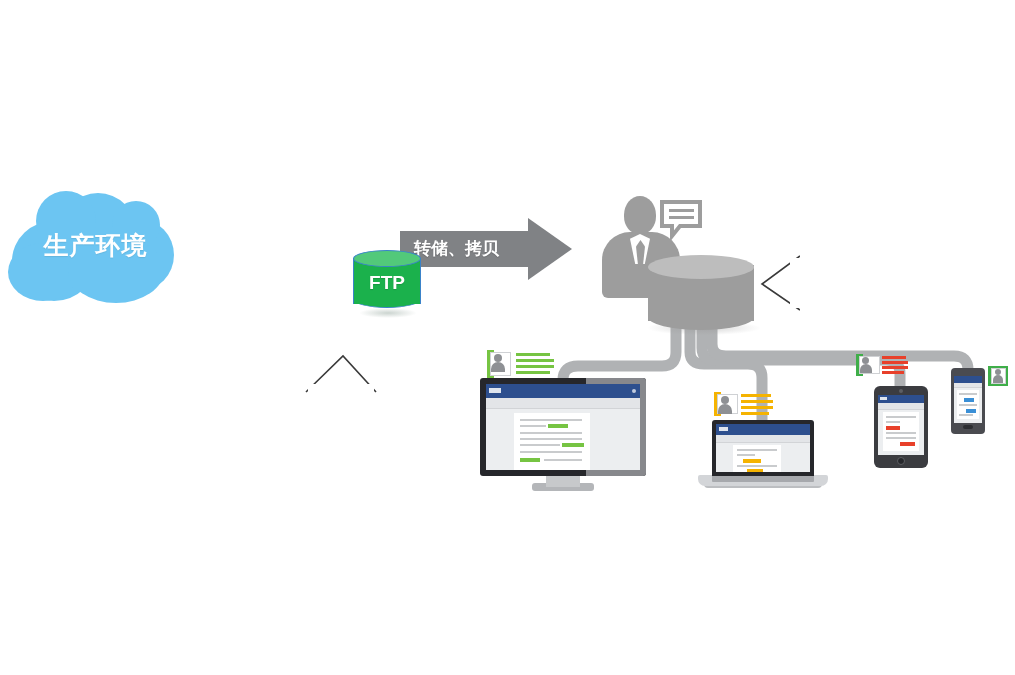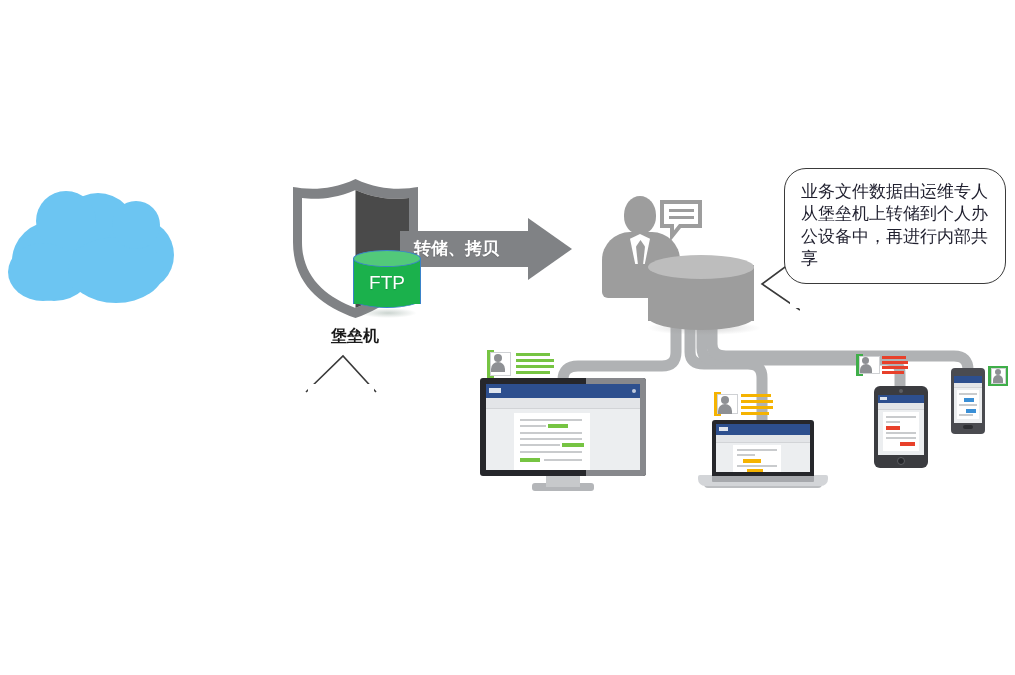--- a/index.html
+++ b/index.html
@@ -75,21 +75,21 @@
     position: absolute; left: 0; top: 40px; width: 68px; height: 18px;
     background: #1bb14c; border-radius: 50%;
     border: 1px solid #3a83c9;
   }
   #ftp-top {
     position: absolute; left: 0; top: 0; width: 68px; height: 17px;
     background: #52c97a; border-radius: 50%; border: 1px solid #3a83c9;
   }
   #ftp-label {
     position: absolute; left: 0; top: 22px; width: 68px; text-align: center;
-    color: #ffffff; font-size: 19px; font-weight: normal; z-index: 3;
+    color: #ffffff; font-size: 19px; font-weight: bold; z-index: 3;
     text-shadow: 0 1px 1px rgba(0,0,0,0.15);
   }
   #ftp-shadow {
     position: absolute; left: 6px; top: 58px; width: 58px; height: 10px;
     background: radial-gradient(ellipse at center, rgba(140,160,150,0.45) 0%, rgba(255,255,255,0) 70%);
   }
 
   
   #person-group { left: 600px; top: 196px; width: 90px; height: 106px; }
   .p-head {
@@ -262,31 +262,24 @@
   </svg>
 
   <div class="abs" id="cloud-group">
     <div class="cloud-blob" style="left:4px;  top:36px; width:84px; height:80px;"></div>
     <div class="cloud-blob" style="left:52px; top:8px;  width:76px; height:76px;"></div>
     <div class="cloud-blob" style="left:96px; top:34px; width:70px; height:72px;"></div>
     <div class="cloud-blob" style="left:28px; top:6px;  width:60px; height:60px;"></div>
     <div class="cloud-blob" style="left:0px;  top:58px; width:70px; height:58px;"></div>
     <div class="cloud-blob" style="left:60px; top:52px; width:96px; height:66px;"></div>
     <div class="cloud-blob" style="left:104px;top:16px; width:48px; height:48px;"></div>
-  </div>
-
-
-  <div class="abs" id="shield-group">
-    <svg class="shield-outline" viewBox="0 0 135 145" xmlns="http://www.w3.org/2000/svg">
-      <path d="M67.5 3 C95 16 118 13 130 11 L130 66 C130 108 102 130 67.5 142 C33 130 5 108 5 66 L5 11 C17 13 40 16 67.5 3 Z" fill="#808285"></path>
-      <path d="M67.5 14 C93 25 112 23 121 22 L121 66 C121 101 97 121 67.5 132 C38 121 14 101 14 66 L14 22 C23 23 42 25 67.5 14 Z" fill="#ffffff"></path>
-      <path d="M67.5 14 C93 25 112 23 121 22 L121 66 C121 101 97 121 67.5 132 L67.5 14 Z" fill="#4a4a4a"></path>
-    </svg>
-    <div id="shield-caption">堡垒机</div>
-  </div>
+    <div id="cloud-label">生产环境</div>
+  </div>
+
+
 
   <div class="abs" id="ftp-group">
     <div id="ftp-shadow"></div>
     <div id="ftp-bottom"></div>
     <div id="ftp-body"></div>
     <div id="ftp-top"></div>
     <div id="ftp-label">FTP</div>
   </div>
 
   <div class="abs arrow-wrap" id="arrow2">
@@ -312,21 +305,20 @@
     <div id="ds-shadow"></div>
     <div id="ds-bottom"></div>
     <div id="ds-body"></div>
     <div id="ds-top"></div>
   </div>
 
   <svg class="abs" style="left:760px; top:250px; width:40px; height:70px;" viewBox="0 0 40 70" xmlns="http://www.w3.org/2000/svg">
     <path d="M40 6 L2 34 L40 60" fill="#ffffff" stroke="#3a3a3a" stroke-width="1.6"></path>
     <rect x="30" y="8" width="12" height="50" fill="#ffffff"></rect>
   </svg>
-  <div class="bubble" id="bubble-right">业务文件数据由运维专人从堡垒机上转储到个人办公设备中，再进行内部共享</div>
 
   <svg class="abs" style="left:300px; top:352px; width:80px; height:42px;" viewBox="0 0 80 42" xmlns="http://www.w3.org/2000/svg">
     <path d="M6 40 L43 4 L76 40" fill="#ffffff" stroke="#3a3a3a" stroke-width="1.6"></path>
     <rect x="8" y="32" width="66" height="10" fill="#ffffff"></rect>
   </svg>
 
   <div class="ucard" style="left:487px; top:350px; width:68px; height:28px;">
     <div class="band" style="background:#76c442;"></div>
     <div class="photo"></div>
     <div class="av-head"></div>

